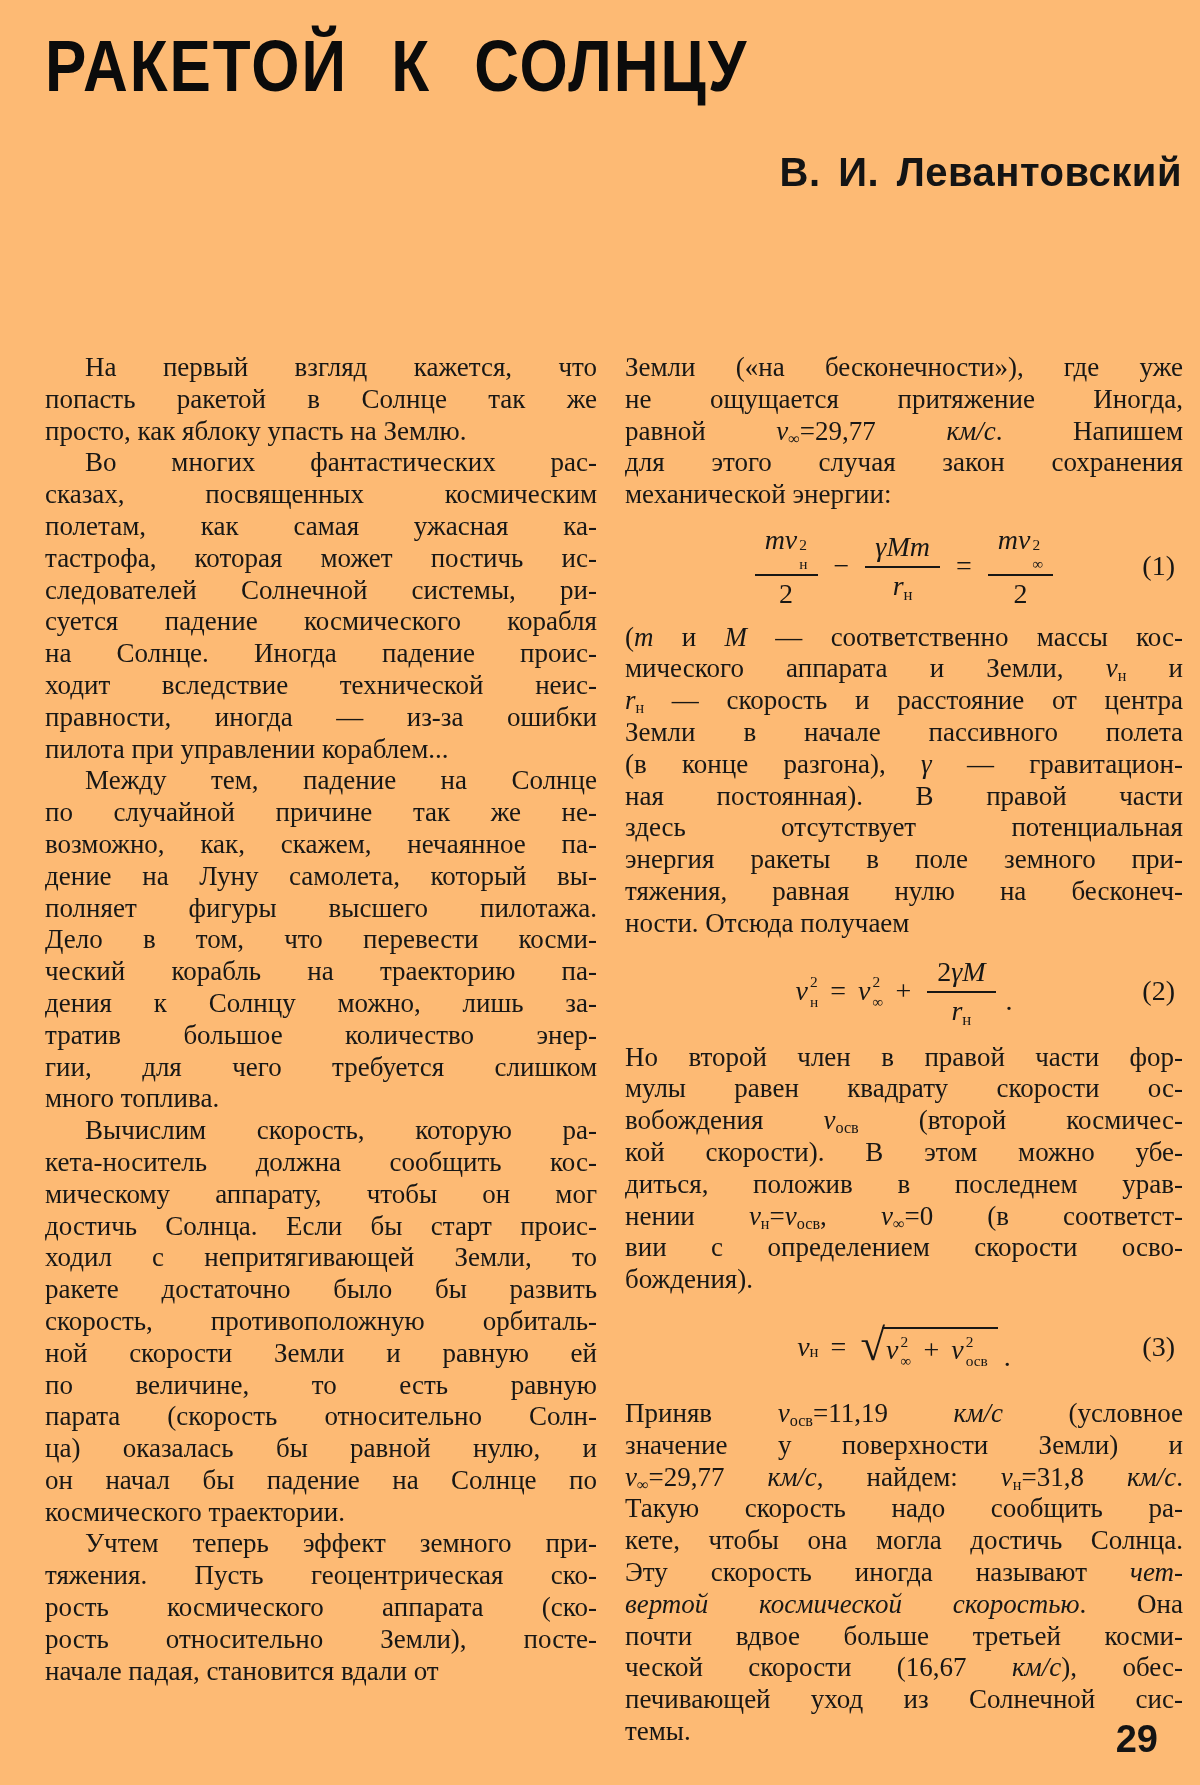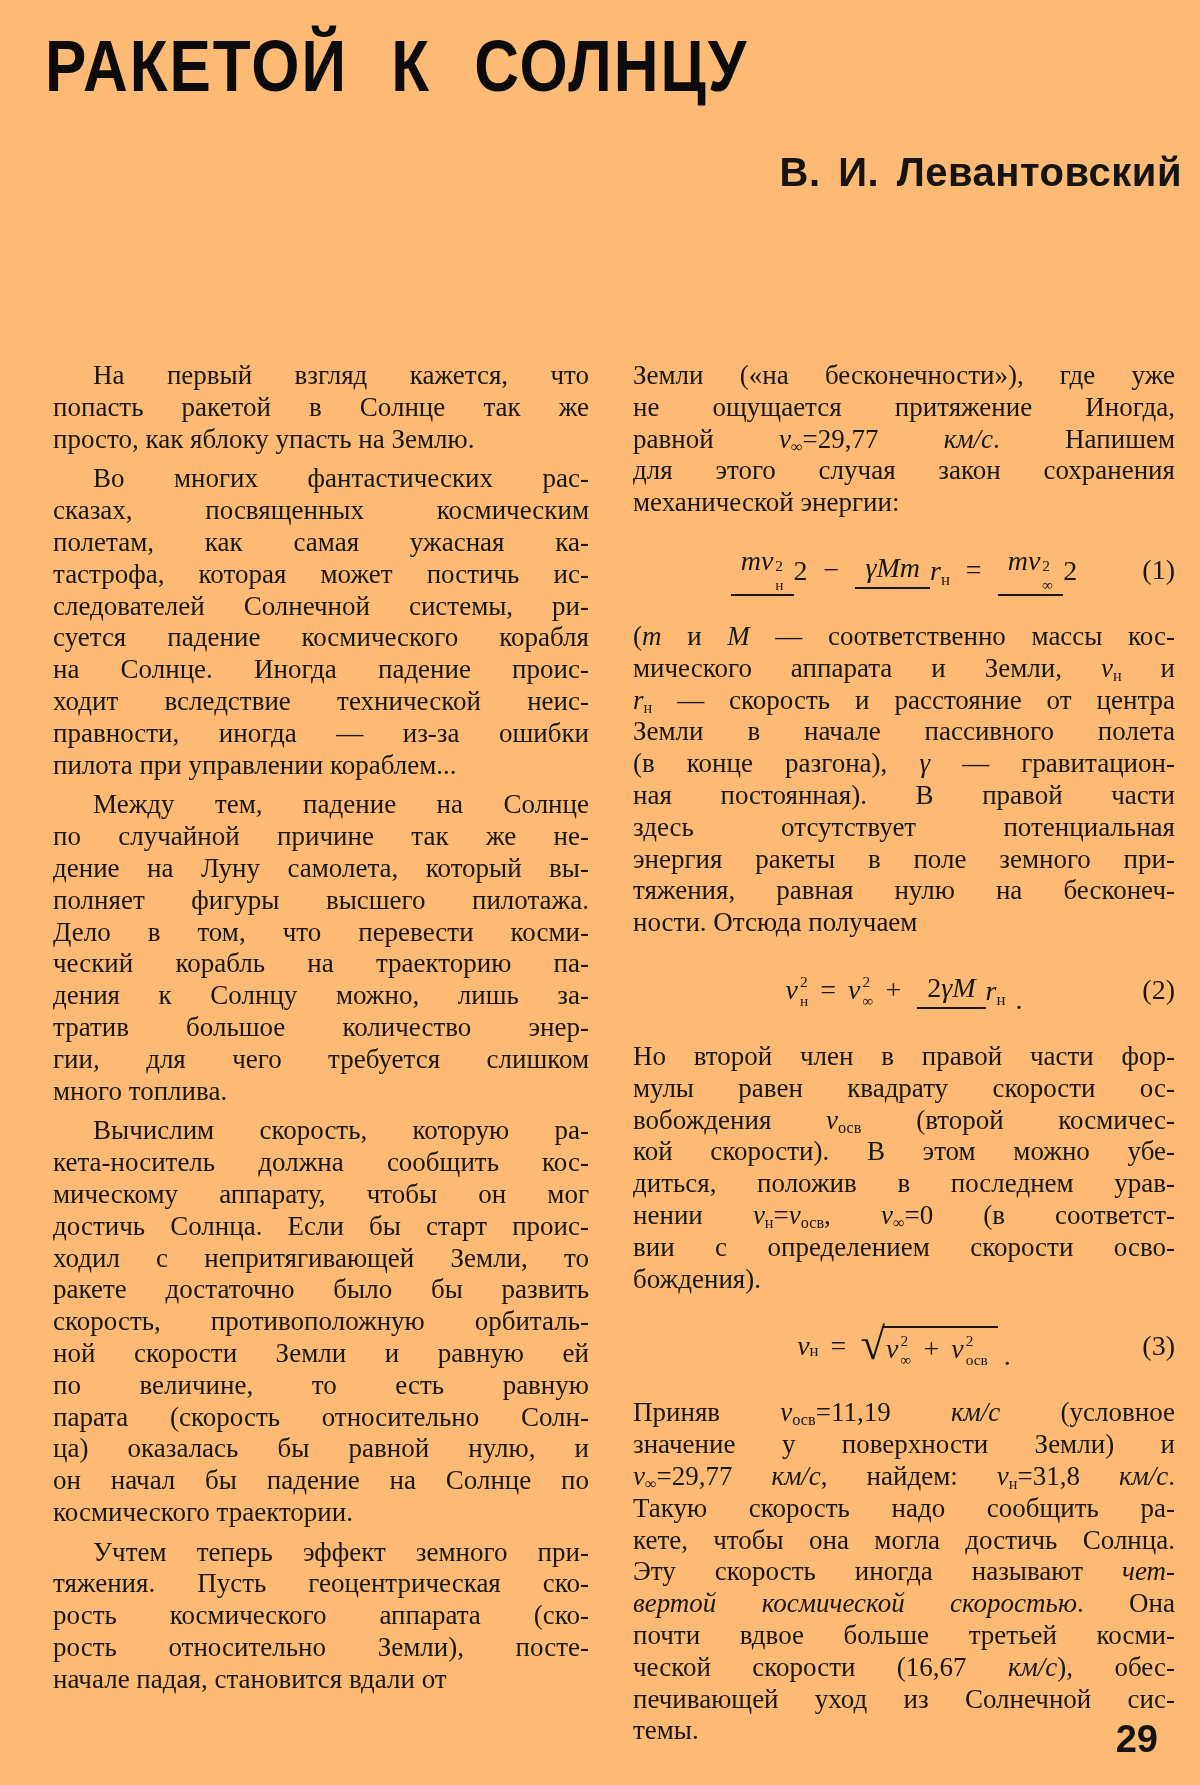--- a/index.html
+++ b/index.html
@@ -24,42 +24,42 @@
     font-weight:700;font-size:40px;color:#141414;
     letter-spacing:0.5px;word-spacing:6px;white-space:nowrap;
   }
   .columns{
     position:absolute;left:45px;top:352px;width:1138px;
     display:flex;gap:28px;
   }
   .col{font-size:27px;line-height:31.8px;}
   .col-left{width:552px;}
   .col-right{width:558px;}
-  .para{margin:8px;}
+  .para{margin:0;}
   .tline{
     text-align:justify;
     text-align-last:justify;
     white-space:normal;
   }
   .tline.lastline{text-align-last:left;}
   .tline.indent{text-indent:40px;}
   i{font-style:italic;}
   sub,.bsub{font-size:0.60em;line-height:0;}
   sub{vertical-align:-0.25em;}
   .bsub{display:inline-block;transform:translateY(0.28em);}
   
   .formula{
     position:relative;
     display:flex;align-items:center;justify-content:center;
     margin:12px 0;min-height:78px;
     font-size:28px;
   }
   .fx{display:inline-flex;align-items:center;}
   .flabel{position:absolute;right:8px;top:50%;transform:translateY(-50%);}
-  .fr{display:inline-flex;flex-direction:row;align-items:center;margin:0 4px;}
+  .fr{display:inline-flex;flex-direction:column;align-items:center;margin:0 4px;}
   .fr .nu{display:block;border-bottom:2.5px solid #181715;padding:1px 10px 3px;}
   .fr .de{display:block;padding-top:2px;}
   .ss{
     display:inline-flex;flex-direction:column;align-items:flex-start;
     font-size:0.55em;line-height:1;row-gap:4px;
     margin-left:2px;transform:translateY(1px);
   }
   .op{margin:0 12px;}
   .rad{font-size:1.6em;line-height:0.85;transform:translateY(-2px);margin:0 -3px 0 2px;font-style:normal;}
   .rand{display:inline-flex;align-items:center;border-top:2.5px solid #181715;padding:4px 10px 0 4px;}
@@ -91,20 +91,21 @@
           <div class="tline">следователей Солнечной системы, ри-</div>
           <div class="tline">суется падение космического корабля</div>
           <div class="tline">на Солнце. Иногда падение проис-</div>
           <div class="tline">ходит вследствие технической неис-</div>
           <div class="tline">правности, иногда — из-за ошибки</div>
           <div class="tline lastline">пилота при управлении кораблем...</div>
         </div>
         <div class="para">
           <div class="tline indent">Между тем, падение на Солнце</div>
           <div class="tline">по случайной причине так же не-</div>
+          <div class="tline">возможно, как, скажем, нечаянное па-</div>
           <div class="tline">дение на Луну самолета, который вы-</div>
           <div class="tline">полняет фигуры высшего пилотажа.</div>
           <div class="tline">Дело в том, что перевести косми-</div>
           <div class="tline">ческий корабль на траекторию па-</div>
           <div class="tline">дения к Солнцу можно, лишь за-</div>
           <div class="tline">тратив большое количество энер-</div>
           <div class="tline">гии, для чего требуется слишком</div>
           <div class="tline lastline">много топлива.</div>
         </div>
         <div class="para">

